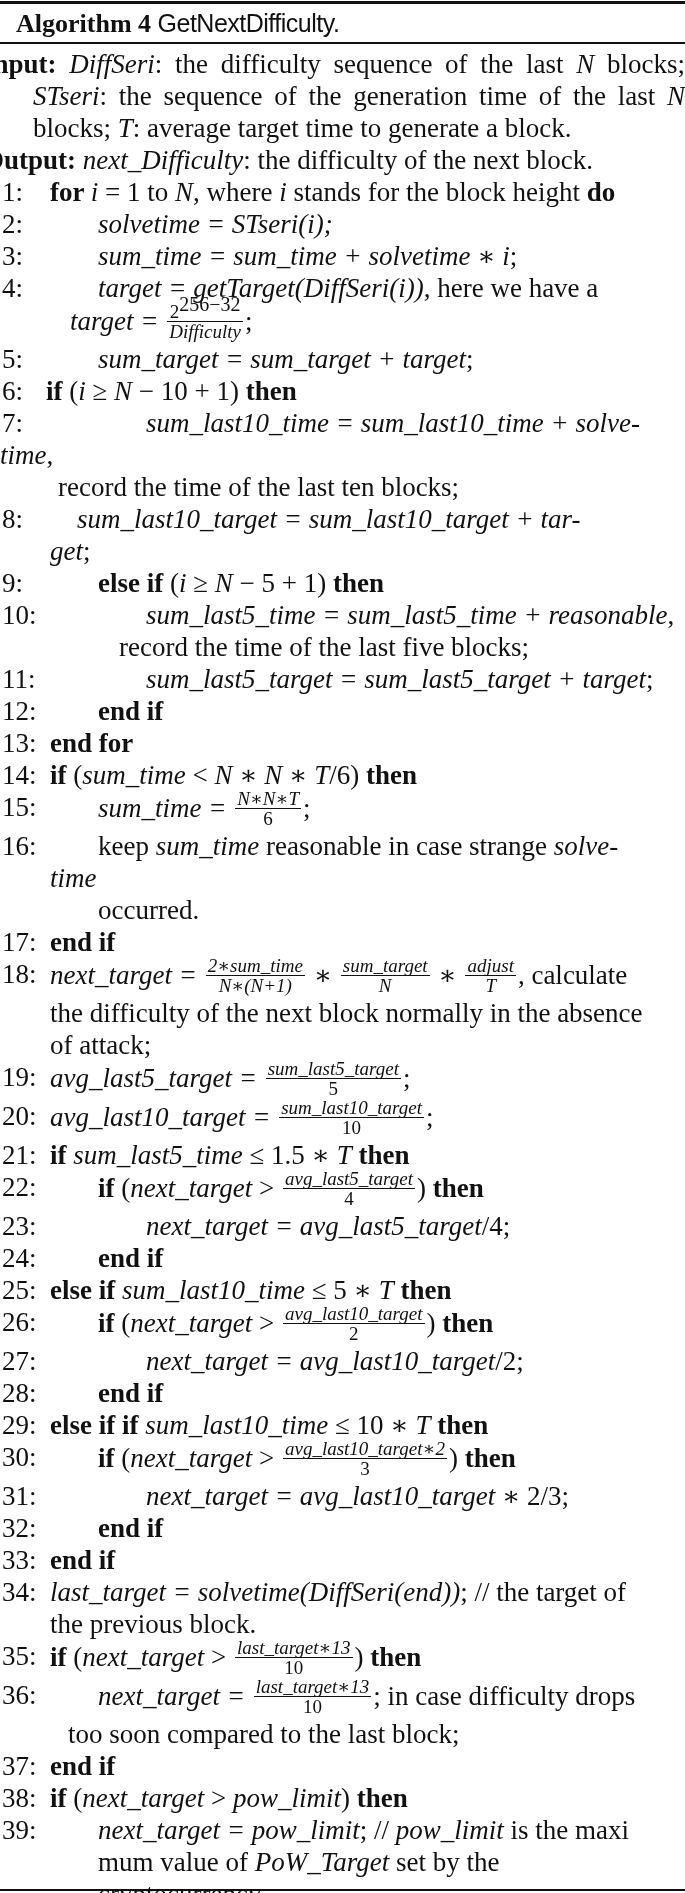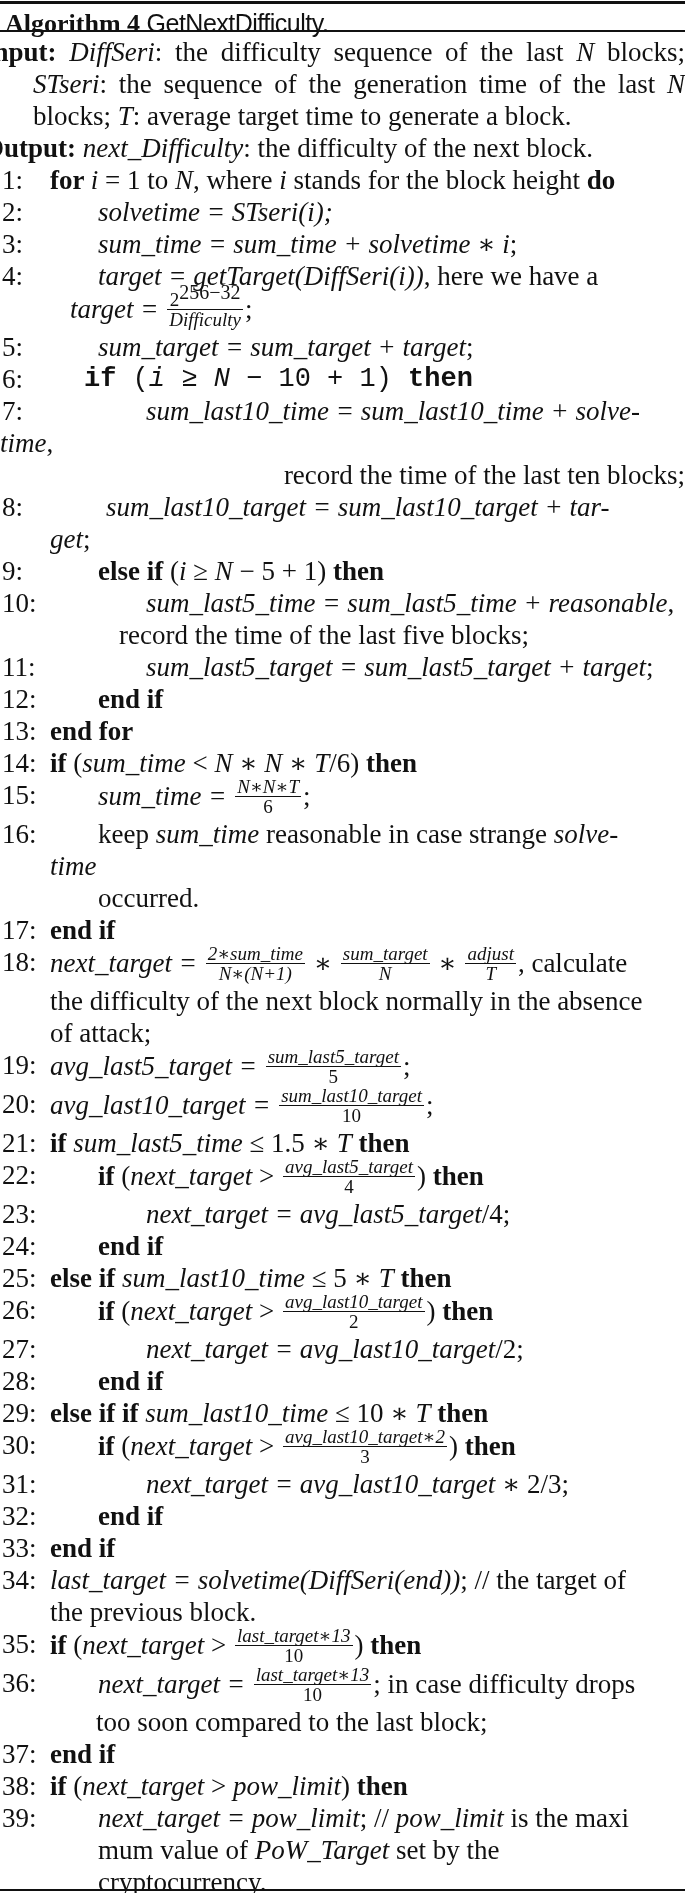--- a/index.html
+++ b/index.html
@@ -4,21 +4,21 @@
 <style>
   html, body { margin: 0; padding: 0; background: #ffffff; }
   body {
     width: 685px; height: 1893px; overflow: hidden;
     font-family: "Liberation Serif", "DejaVu Serif", serif;
     color: #111111;
   }
   .algo { position: relative; width: 685px; }
   .rule-top { height: 3px; background: #111; margin-top: 1px; }
   .caption {
-    height: 26px; line-height: 38px; font-size: 26px; padding-left: 5px;
+    height: 38px; line-height: 38px; font-size: 26px; padding-left: 16px;
     white-space: nowrap;
   }
   .caption .b { font-weight: bold; }
   .caption .cap-name { font-family: "Liberation Sans", "DejaVu Sans", sans-serif; font-size: 25px; letter-spacing: -0.5px; }
   .rule-mid { height: 2px; background: #111; }
   .body { padding-top: 4px; font-size: 27px; }
   .io { position: relative; line-height: 32px; padding-left: 33px; text-indent: -50px; text-align: justify; margin-left: 0; }
   .io .lbl { font-weight: bold; }
   .line { position: relative; line-height: 32px; white-space: nowrap; }
   .ln { position: absolute; left: 2px; width: 40px; text-align: left; }
@@ -68,37 +68,37 @@
         <div class="line">
           <span class="ln"></span>
           <span class="content" style="padding-left: 70px;"><span class="i">target = </span><span class="frac"><span class="num">2<sup>256−32</sup></span><span class="den i">Difficulty</span></span><span>;</span></span>
         </div>
         <div class="line">
           <span class="ln">5:</span>
           <span class="content" style="padding-left: 98px;"><span class="i">sum_target = sum_target + target</span><span>;</span></span>
         </div>
         <div class="line">
           <span class="ln">6:</span>
-          <span class="content" style="padding-left: 84px; font-family: Liberation Mono, monospace;"><span class="b">if </span><span>(</span><span class="i">i</span><span> ≥ </span><span class="i">N</span><span> − 10 + 1) </span><span class="b">then</span></span>
+          <span class="content" style="padding-left: 46px;"><span class="b">if </span><span>(</span><span class="i">i</span><span> ≥ </span><span class="i">N</span><span> − 10 + 1) </span><span class="b">then</span></span>
         </div>
         <div class="line">
           <span class="ln">7:</span>
           <span class="content" style="padding-left: 146px;"><span class="i">sum_last10_time  =  sum_last10_time  +  solve-</span></span>
         </div>
         <div class="line">
           <span class="ln"></span>
           <span class="content" style=""><span class="i">time</span><span>,</span></span>
         </div>
         <div class="line">
           <span class="ln"></span>
-          <span class="content" style="padding-left: 98px; text-align: right;"><span>record the time of the last ten blocks;</span></span>
+          <span class="content" style="padding-left: 58px;"><span>record the time of the last ten blocks;</span></span>
         </div>
         <div class="line">
           <span class="ln">8:</span>
-          <span class="content" style="padding-left: 106px;"><span class="i">sum_last10_target  =  sum_last10_target  +  tar-</span></span>
+          <span class="content" style="padding-left: 77px;"><span class="i">sum_last10_target  =  sum_last10_target  +  tar-</span></span>
         </div>
         <div class="line">
           <span class="ln"></span>
           <span class="content" style="padding-left: 50px;"><span class="i">get</span><span>;</span></span>
         </div>
         <div class="line">
           <span class="ln">9:</span>
           <span class="content" style="padding-left: 98px;"><span class="b">else if </span><span>(</span><span class="i">i</span><span> ≥ </span><span class="i">N</span><span> − 5 + 1) </span><span class="b">then</span></span>
         </div>
         <div class="line">
@@ -228,21 +228,21 @@
         <div class="line">
           <span class="ln">35:</span>
           <span class="content" style="padding-left: 50px;"><span class="b">if </span><span>(</span><span class="i">next_target</span><span> &gt; </span><span class="frac"><span class="num i">last_target∗13</span><span class="den">10</span></span><span>) </span><span class="b">then</span></span>
         </div>
         <div class="line">
           <span class="ln">36:</span>
           <span class="content" style="padding-left: 98px;"><span class="i">next_target = </span><span class="frac"><span class="num i">last_target∗13</span><span class="den">10</span></span><span>; in case difficulty drops</span></span>
         </div>
         <div class="line">
           <span class="ln"></span>
-          <span class="content" style="padding-left: 68px; margin-left: 28px;"><span>too soon compared to the last block;</span></span>
+          <span class="content" style="padding-left: 68px;"><span>too soon compared to the last block;</span></span>
         </div>
         <div class="line">
           <span class="ln">37:</span>
           <span class="content" style="padding-left: 50px;"><span class="b">end if</span></span>
         </div>
         <div class="line">
           <span class="ln">38:</span>
           <span class="content" style="padding-left: 50px;"><span class="b">if </span><span>(</span><span class="i">next_target</span><span> &gt; </span><span class="i">pow_limit</span><span>) </span><span class="b">then</span></span>
         </div>
         <div class="line">

